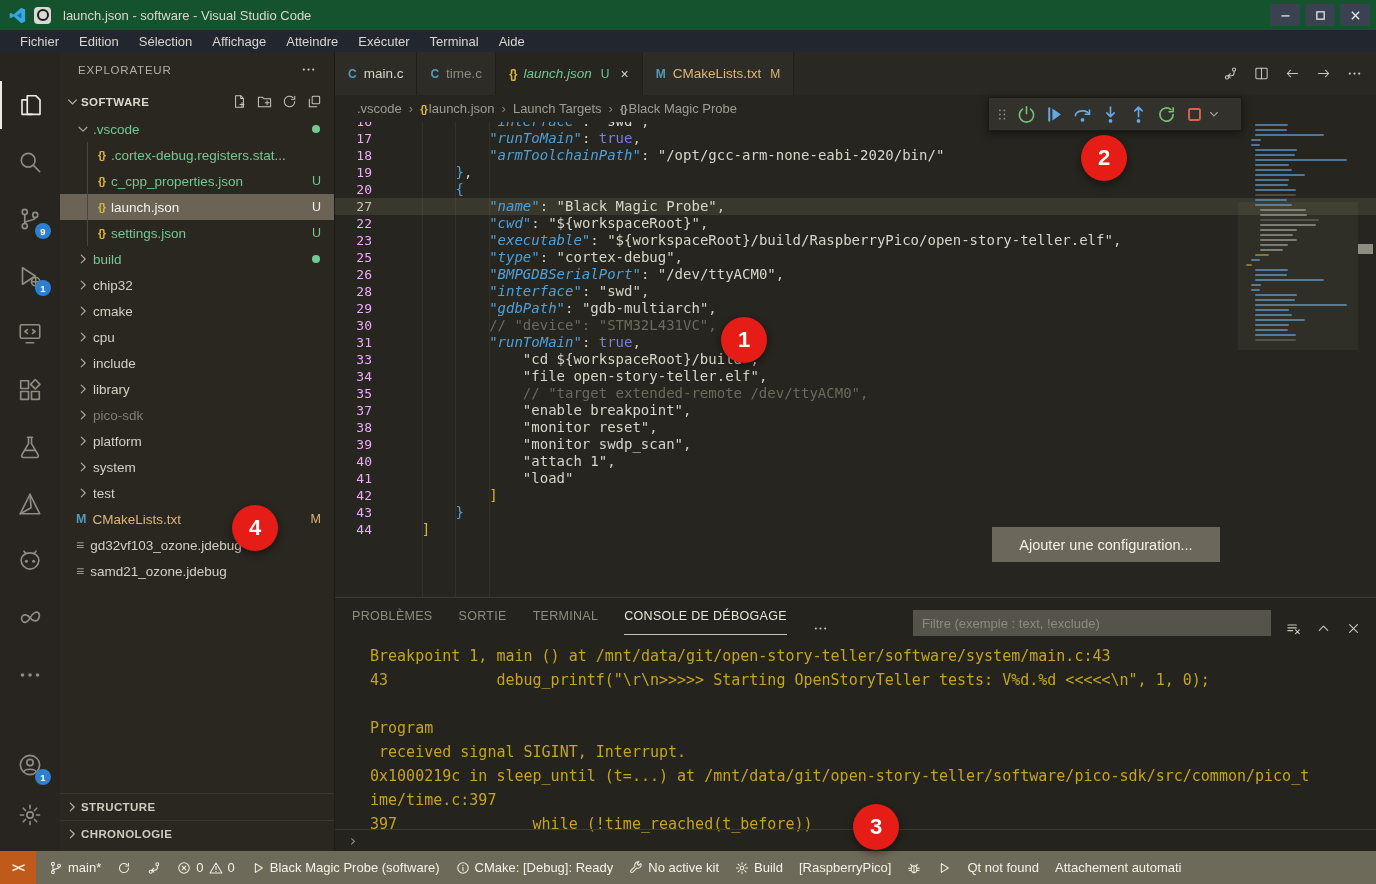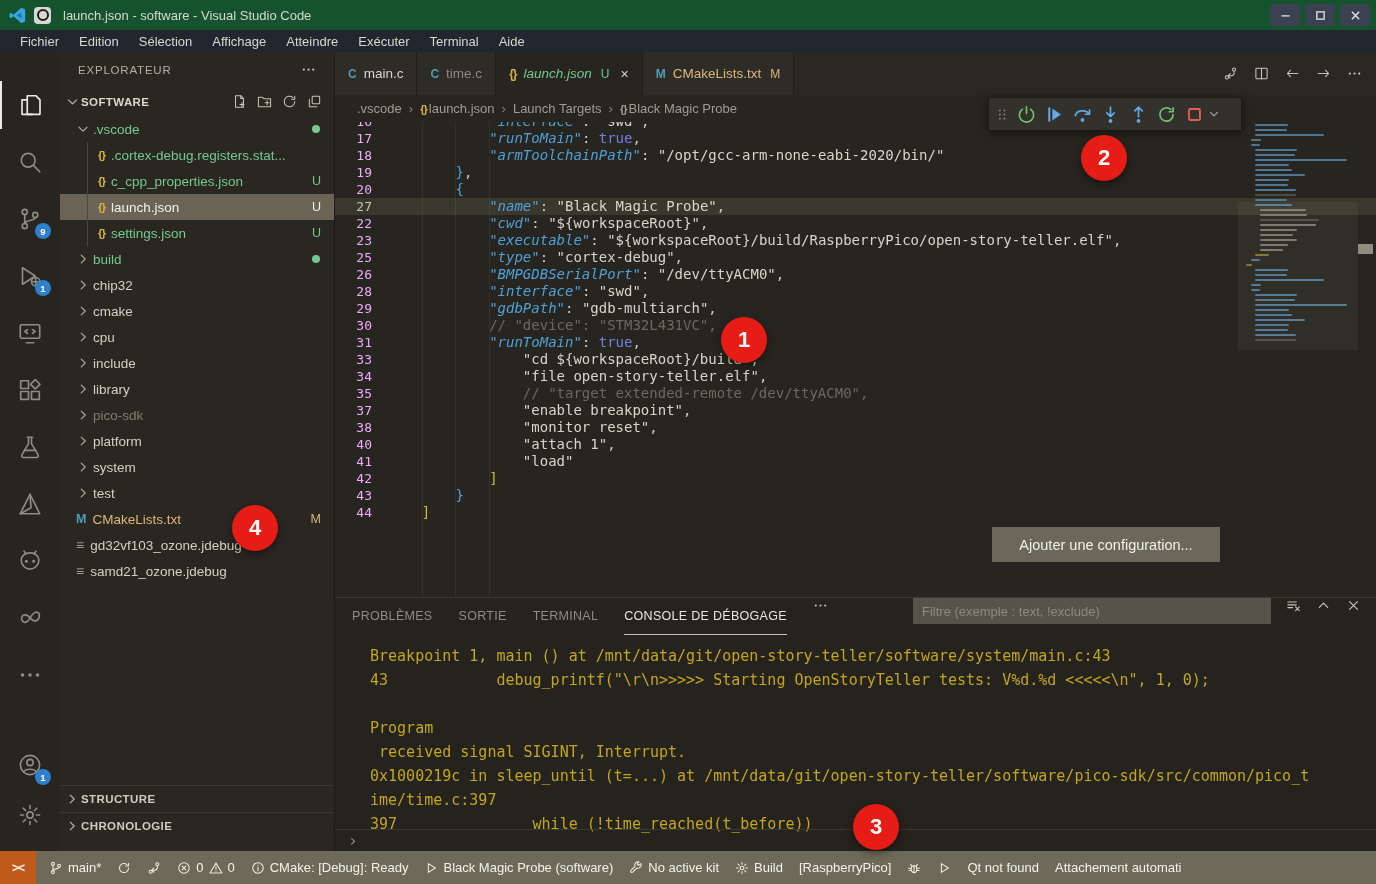--- a/index.html
+++ b/index.html
@@ -43,21 +43,21 @@
   .icon-m{color:#519aba;font-size:12.5px;}
   .icon-list{color:#9a978c;font-weight:400;font-size:14px;}
   .row .lbl{overflow:hidden;text-overflow:ellipsis;white-space:nowrap;max-width:195px;}
   .row.green{color:#73c991;}
   .row.dim{color:#807d72;}
   .row.mod{color:#dcb67a;}
   .row.selected{background:#6b6456;color:#f4f2ec;}
   .badge-u{position:absolute;right:13px;font-size:12.5px;}
   .dotbadge{position:absolute;right:14px;width:8px;height:8px;border-radius:50%;background:#73c991;}
   .tree-guide{position:absolute;left:27px;width:1px;background:#4a473e;}
-  .sb-bottom{position:absolute;left:0;right:0;bottom:12px;}
+  .sb-bottom{position:absolute;left:0;right:0;bottom:4px;}
   .sb-brow{height:26px;display:flex;align-items:center;border-top:1px solid #3a372f;font-weight:700;font-size:11.5px;color:#cfccc0;padding-left:5px;letter-spacing:.4px;}
   .sb-brow .chev{width:16px;color:#b5b2a6;}
 
   
   .editorarea{position:absolute;left:335px;top:52px;width:1041px;height:545px;background:#26251f;}
   .tabbar{height:43px;background:#2a2822;display:flex;align-items:stretch;}
   .tab{display:flex;align-items:center;gap:7px;padding:0 13px;font-size:13.5px;background:#2e2c26;border-right:1px solid #211f1b;color:#d8d5c9;box-sizing:border-box;}
   .tab .ticon{font-weight:700;font-size:12px;color:#519aba;}
   .tab .ticon.braces{color:#d9b33e;letter-spacing:-1px;}
   .tab.dim{color:#8d8a7f;}
@@ -104,21 +104,21 @@
           box-shadow:0 2px 8px rgba(0,0,0,.5);display:flex;align-items:center;padding:0 4px;box-sizing:border-box;z-index:30;}
   .dt-grip{color:#8a877d;margin:0 2px;}
   .dt-btn{width:28px;height:28px;display:flex;align-items:center;justify-content:center;}
   .dt-green{color:#74c274;}
   .dt-blue{color:#64a8e8;}
   .dt-red{color:#e0604d;}
   .dt-chev{color:#a5a298;width:12px;}
 
   
   .panel{position:absolute;left:335px;top:597px;width:1041px;height:254px;background:#24231d;border-top:1px solid #3b3930;box-sizing:border-box;}
-  .panel-head{height:38px;display:flex;align-items:flex-start;padding-left:17px;}
+  .panel-head{height:38px;display:flex;align-items:flex-end;padding-left:17px;}
   .ptab{margin-right:26px;font-size:12.5px;letter-spacing:.3px;color:#8f8c80;height:37px;display:flex;align-items:center;
         border-bottom:1px solid transparent;box-sizing:border-box;}
   .ptab.active{color:#e9e6db;border-bottom-color:#c5c2b4;}
   .ptab-more{color:#c9c6bb;margin-right:10px;}
   .filter{margin-left:auto;width:358px;height:26px;background:#55534a;border:none;outline:none;color:#e2e0d6;
           font-size:13px;padding:0 9px;box-sizing:border-box;font-family:"Liberation Sans",sans-serif;}
   .filter::placeholder{color:#8d8b80;}
   .panel-icons{display:flex;align-items:center;gap:15px;padding:0 15px;color:#c9c6bb;}
   .console{position:absolute;left:35px;top:46px;width:945px;font-family:"DejaVu Sans Mono",monospace;font-size:15px;
            line-height:24px;color:#c4a51f;white-space:pre-wrap;word-break:break-all;}
@@ -604,20 +604,24 @@
             <span class="ln">35</span>
             <span class="ct">                <span class="tk-c">// "target extended-remote /dev/ttyACM0",</span></span>
           </div>
           <div class="code-row">
             <span class="ln">37</span>
             <span class="ct">                <span class="tk-s">"enable breakpoint"</span><span class="tk-p">,</span></span>
           </div>
           <div class="code-row">
             <span class="ln">38</span>
             <span class="ct">                <span class="tk-s">"monitor reset"</span><span class="tk-p">,</span></span>
+          </div>
+          <div class="code-row">
+            <span class="ln">39</span>
+            <span class="ct">                <span class="tk-s">"monitor swdp_scan"</span><span class="tk-p">,</span></span>
           </div>
           <div class="code-row">
             <span class="ln">40</span>
             <span class="ct">                <span class="tk-s">"attach 1"</span><span class="tk-p">,</span></span>
           </div>
           <div class="code-row">
             <span class="ln">41</span>
             <span class="ct">                <span class="tk-s">"load"</span></span>
           </div>
           <div class="code-row">
@@ -835,34 +839,34 @@
             <path d="M8 2.2L14.8 13.8H1.2z"></path>
             <path d="M8 6.4v3.2"></path>
             <circle cx="8" cy="11.8" r=".7" fill="currentColor" stroke="none"></circle>
           </svg>
         </span>
         <span>0</span>
       </div>
       <div class="st-item">
         <span>
           <svg viewBox="0 0 16 16" width="14" height="14" fill="none" stroke="currentColor" stroke-width="1.2" stroke-linecap="round" stroke-linejoin="round">
+            <path d="M5 3l8 5-8 5z"></path>
+          </svg>
+        </span>
+        <span>Black Magic Probe (software)</span>
+      </div>
+      <div class="st-item">
+        <span>
+          <svg viewBox="0 0 16 16" width="14" height="14" fill="none" stroke="currentColor" stroke-width="1.2" stroke-linecap="round" stroke-linejoin="round">
             <circle cx="8" cy="8" r="6"></circle>
             <path d="M8 7.3v3.9"></path>
             <circle cx="8" cy="4.9" r=".7" fill="currentColor" stroke="none"></circle>
           </svg>
         </span>
         <span>CMake: [Debug]: Ready</span>
-      </div>
-      <div class="st-item">
-        <span>
-          <svg viewBox="0 0 16 16" width="14" height="14" fill="none" stroke="currentColor" stroke-width="1.2" stroke-linecap="round" stroke-linejoin="round">
-            <path d="M5 3l8 5-8 5z"></path>
-          </svg>
-        </span>
-        <span>Black Magic Probe (software)</span>
       </div>
       <div class="st-item">
         <span>
           <svg viewBox="0 0 16 16" width="14" height="14" fill="none" stroke="currentColor" stroke-width="1.2" stroke-linecap="round" stroke-linejoin="round">
             <path d="M13.9 4.6a3.8 3.8 0 0 1-5 3.5l-4.6 4.7a1.5 1.5 0 0 1-2.1-2.1l4.7-4.6A3.8 3.8 0 0 1 11.4 1L9.2 3.2l1.9 1.9 2.2-2.2c.4.5.6 1.1.6 1.7z"></path>
           </svg>
         </span>
         <span>No active kit</span>
       </div>
       <div class="st-item">

